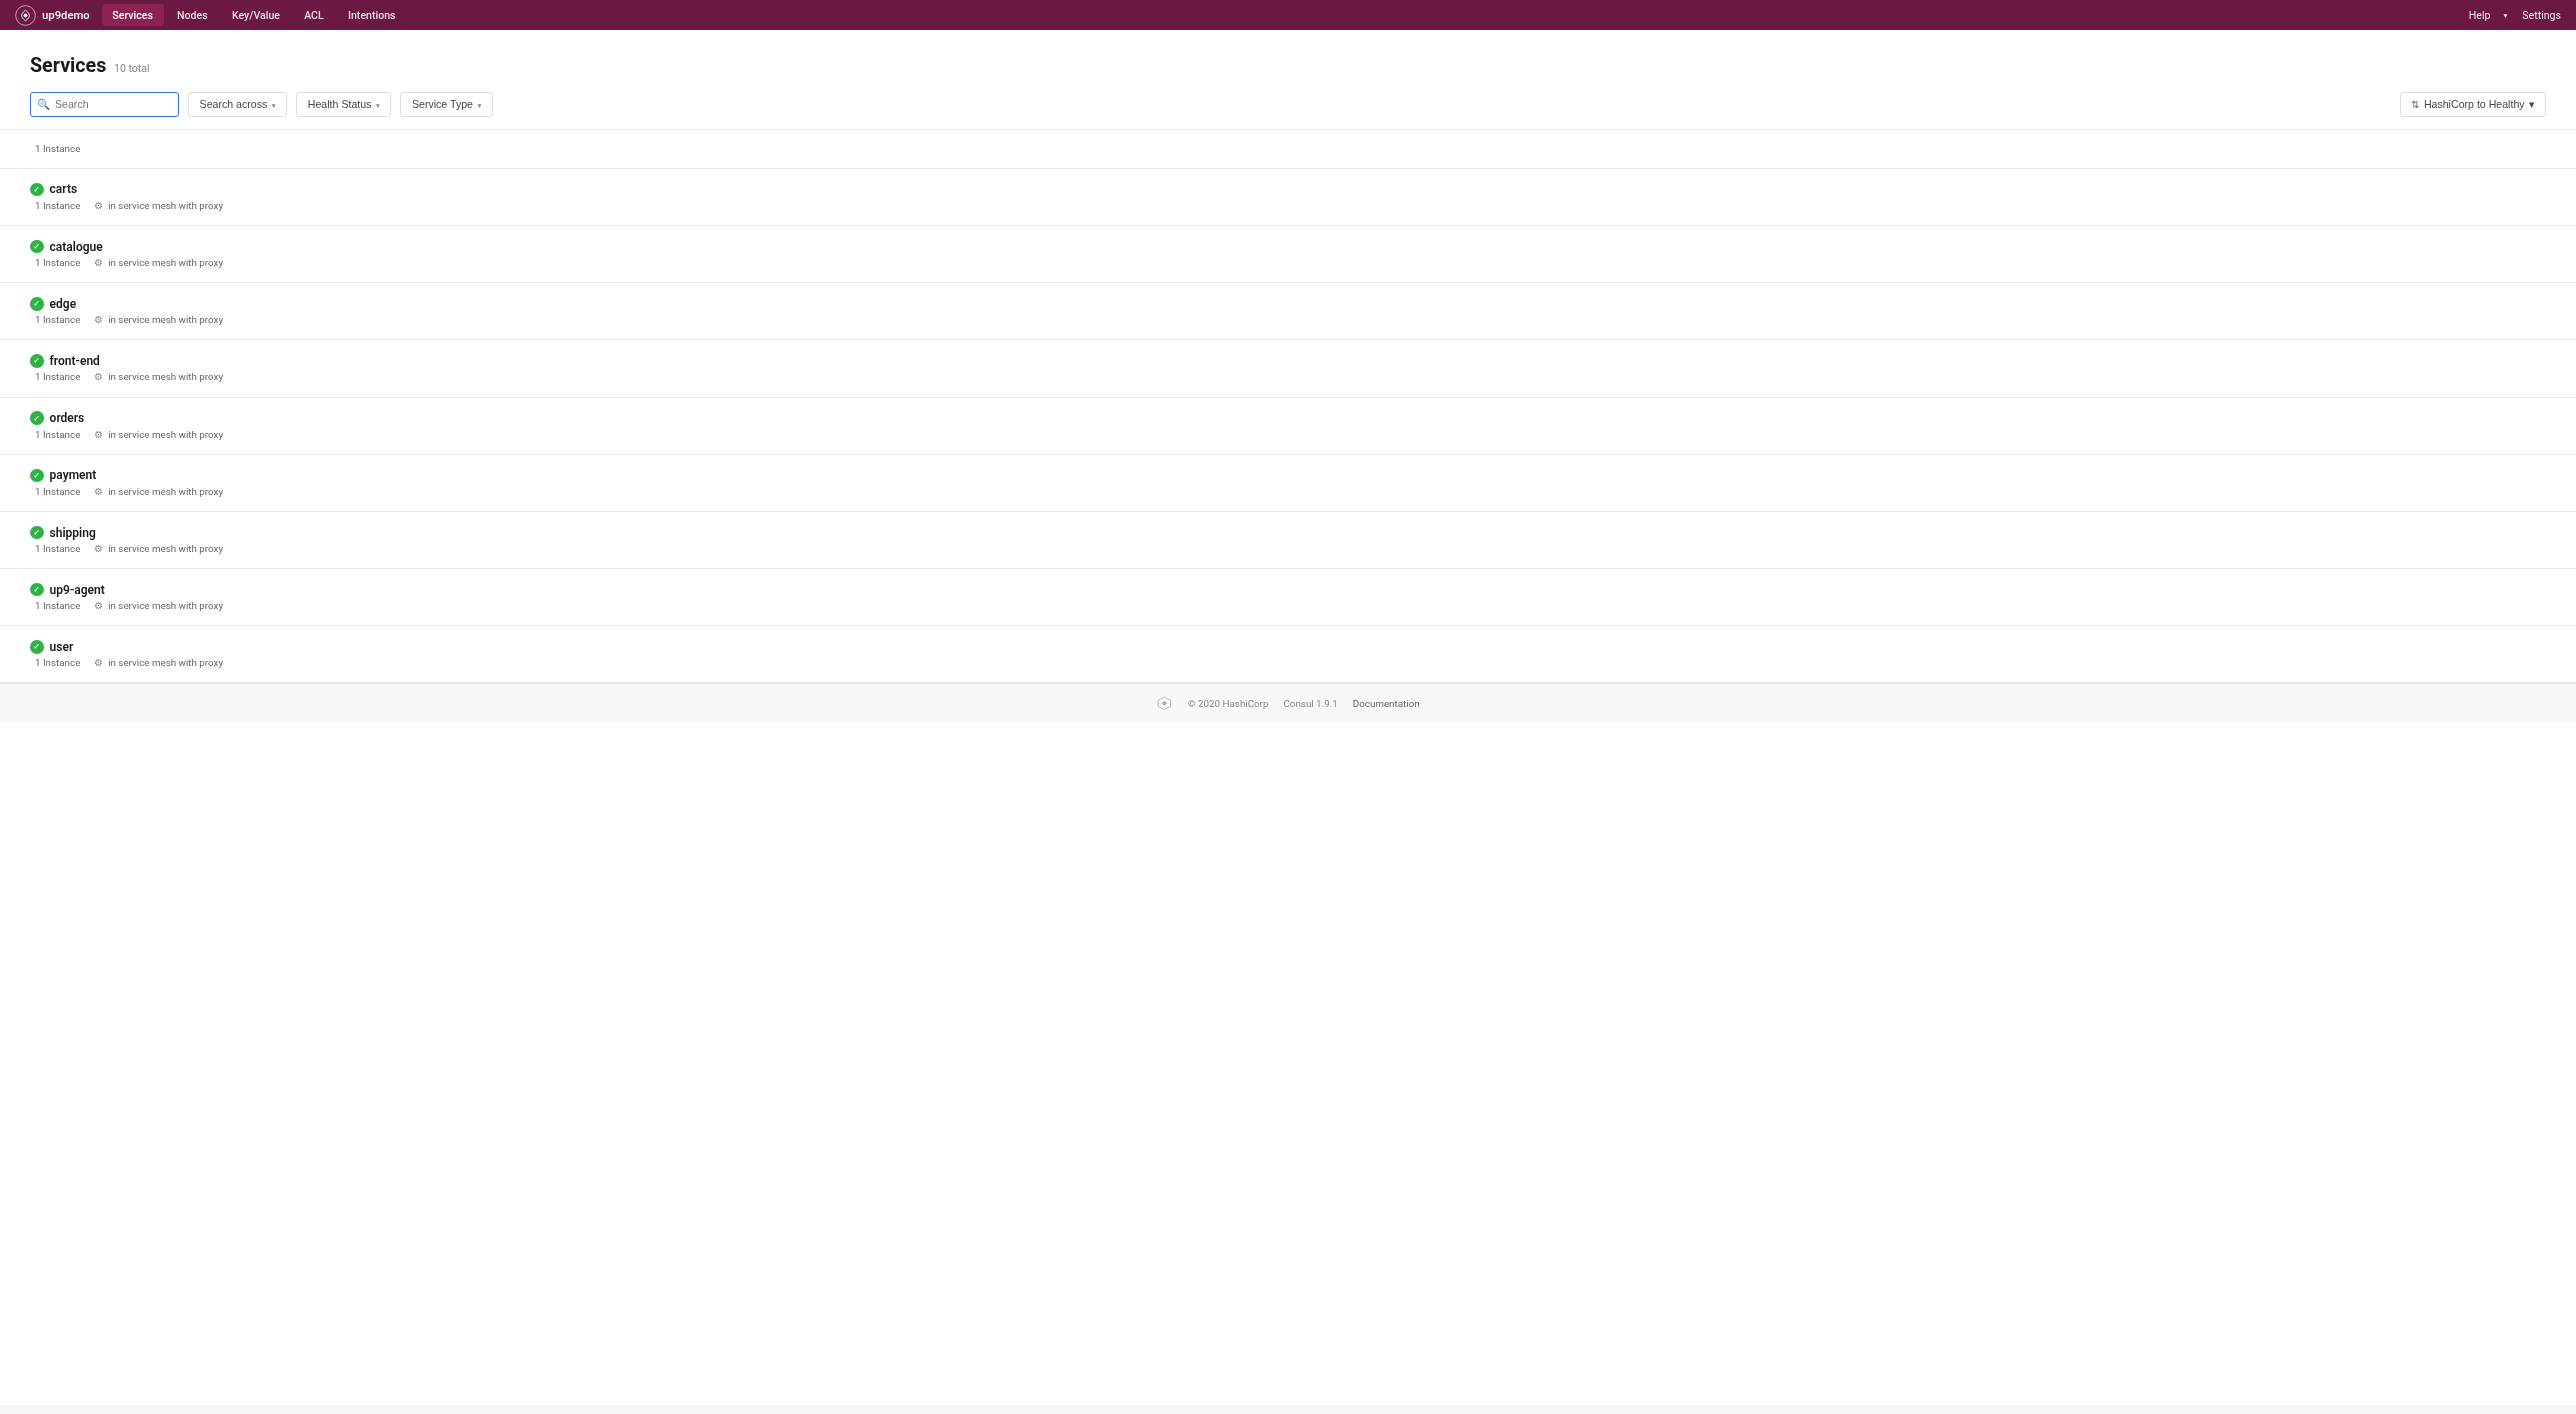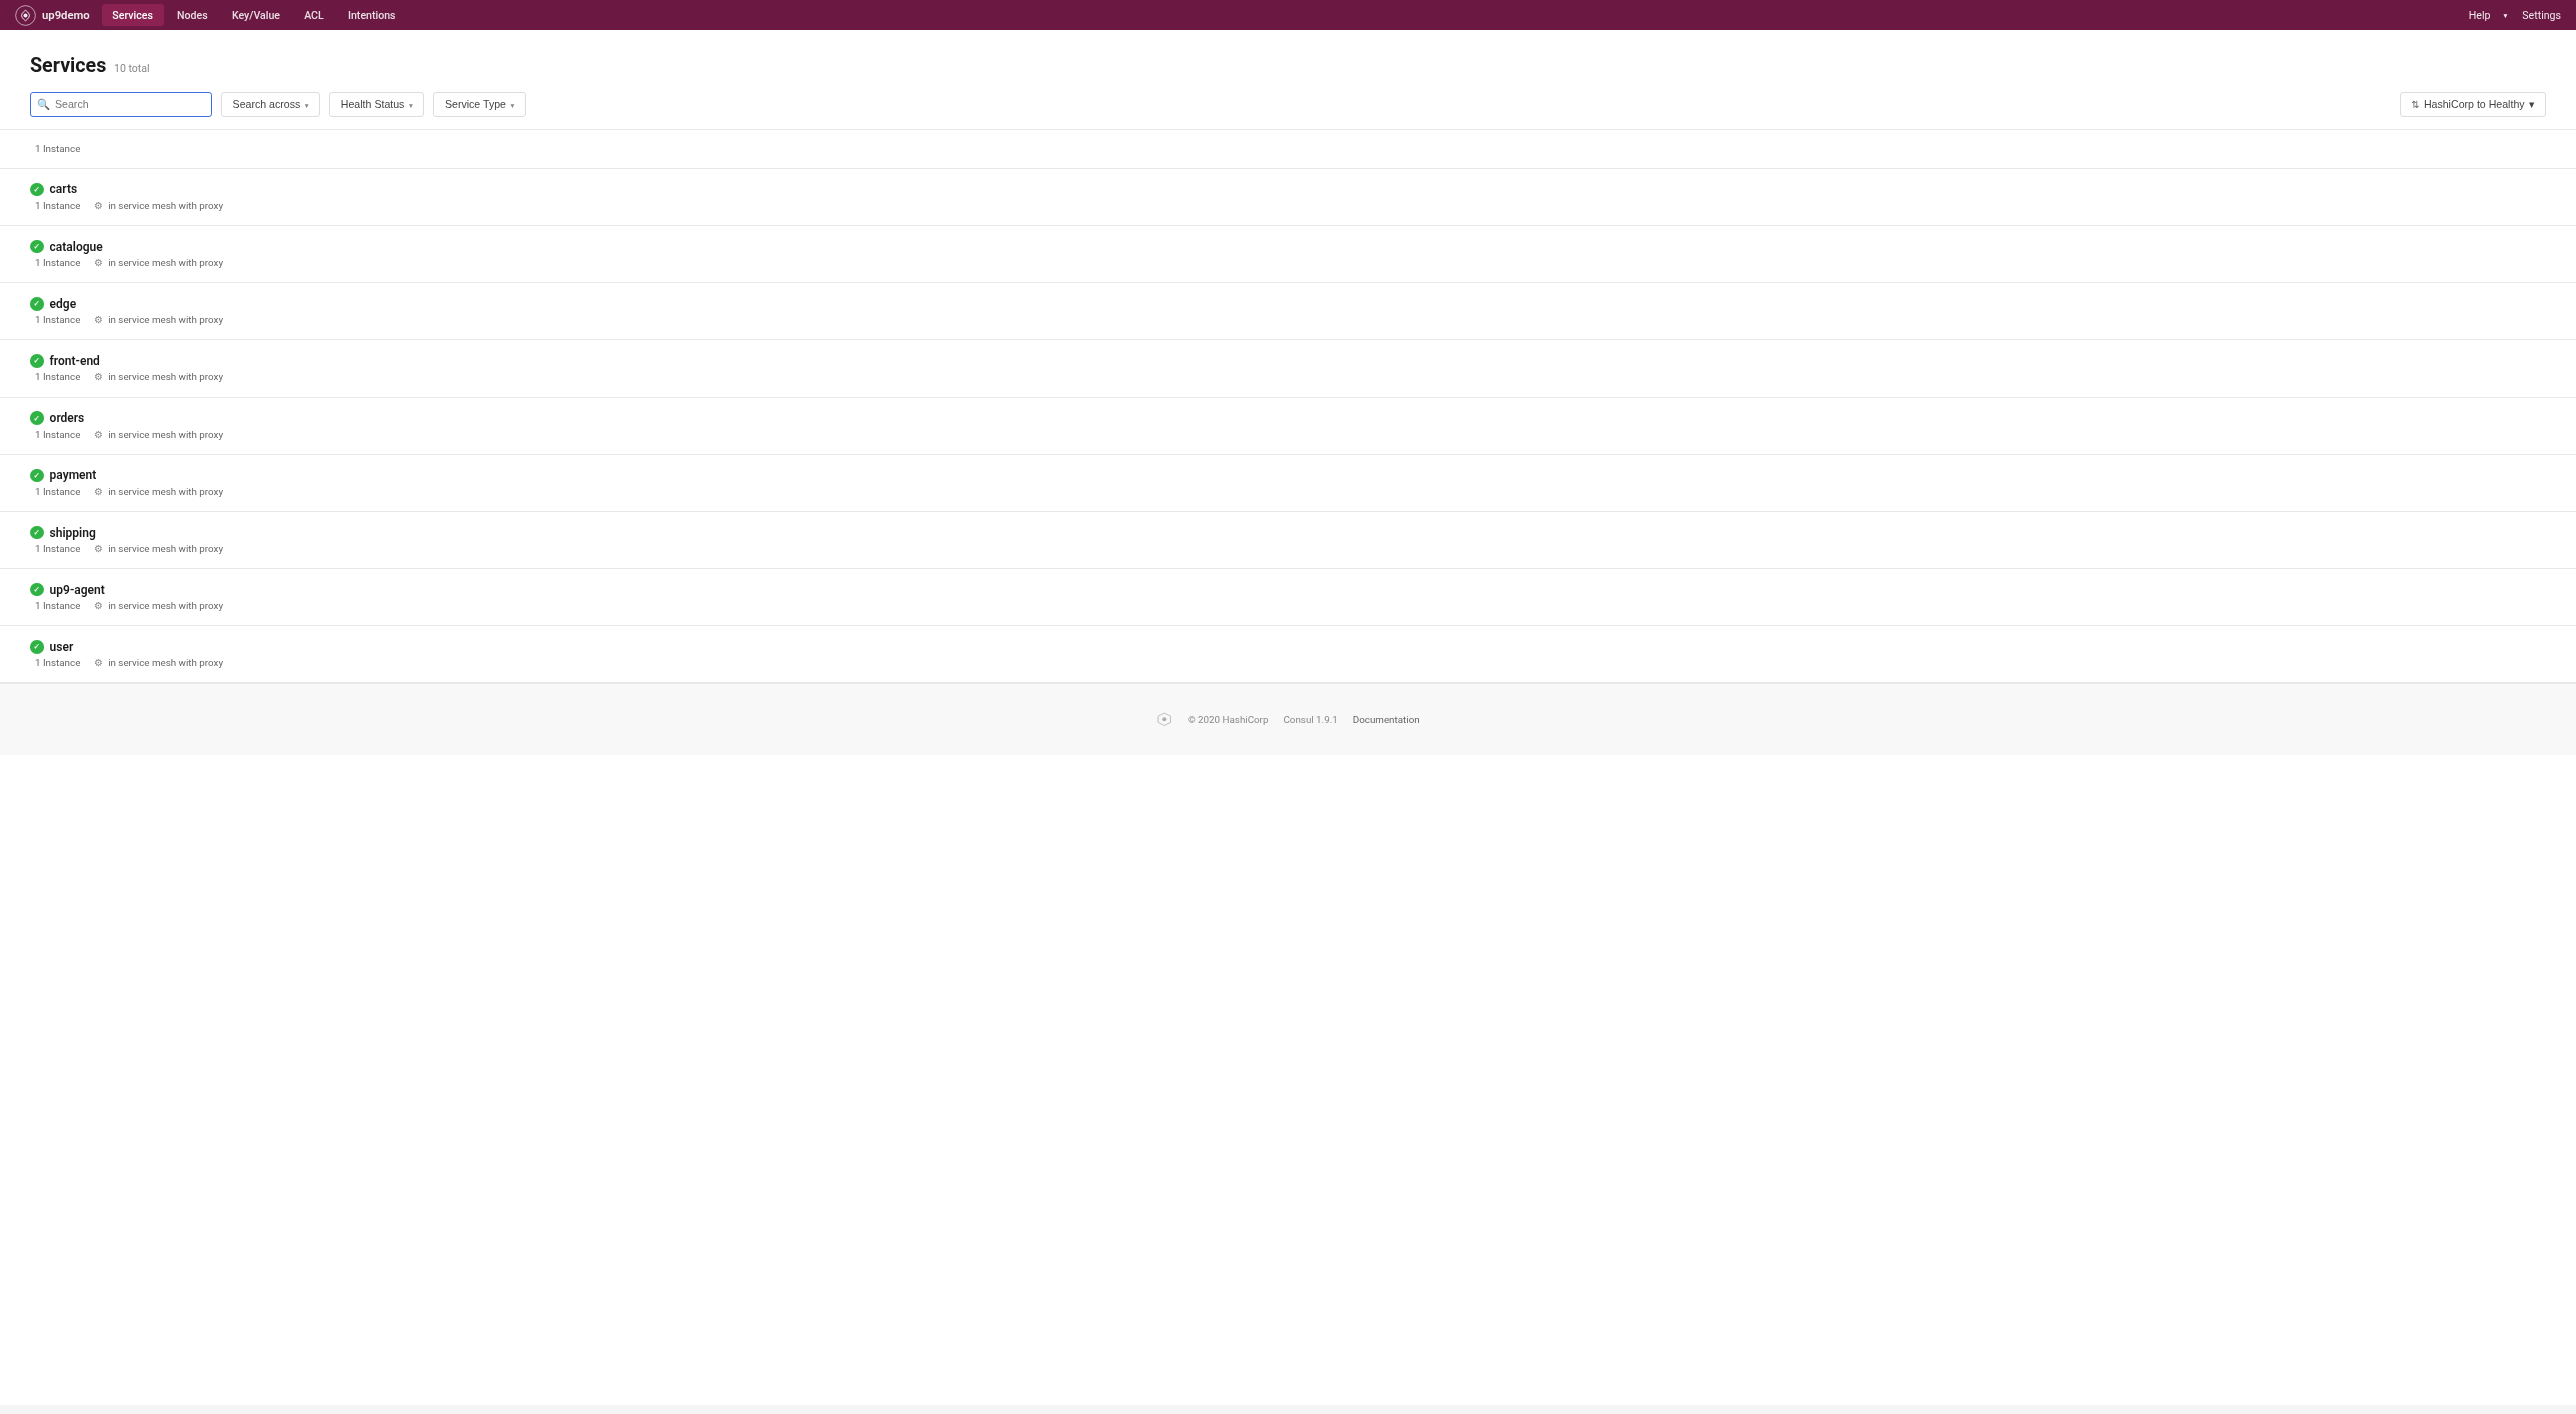--- a/index.html
+++ b/index.html
@@ -81,21 +81,21 @@
       position: absolute;
       left: 7.6px;
       color: #aaa;
       font-size: 10.6px;
     }
     .search-input {
       border: 1.1px solid #3b6fe0;
       border-radius: 3px;
       padding: 5.3px 9px 5.3px 24px;
       font-size: 10.6px;
-      width: 182px;
+      width: 149px;
       outline: none;
       color: #333;
       background: #fff;
     }
 
     .filter-btn {
       display: flex;
       align-items: flex-end;
       gap: 4.5px;
       padding: 5.3px 10.6px;
@@ -187,21 +187,21 @@
       align-items: center;
       justify-content: center;
       color: #888;
       font-size: 9.8px;
     }
 
     
     .footer {
       background: #f8f8f8;
       border-top: 0.8px solid #e8e8e8;
-      padding: 27px 30px;
+      padding: 11px 30px;
       display: flex;
       align-items: center;
       justify-content: center;
       gap: 15px;
       color: #888;
       font-size: 9.8px;
     }
     .footer-logo { display: flex; align-items: center; gap: 4.5px; }
     .footer-logo svg { width: 16.6px; height: 16.6px; opacity: 0.5; }
     .footer-link { color: #666; text-decoration: none; }

